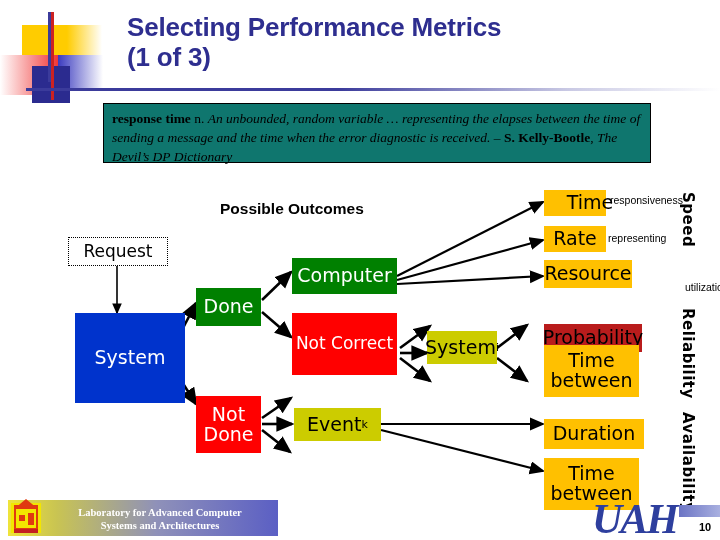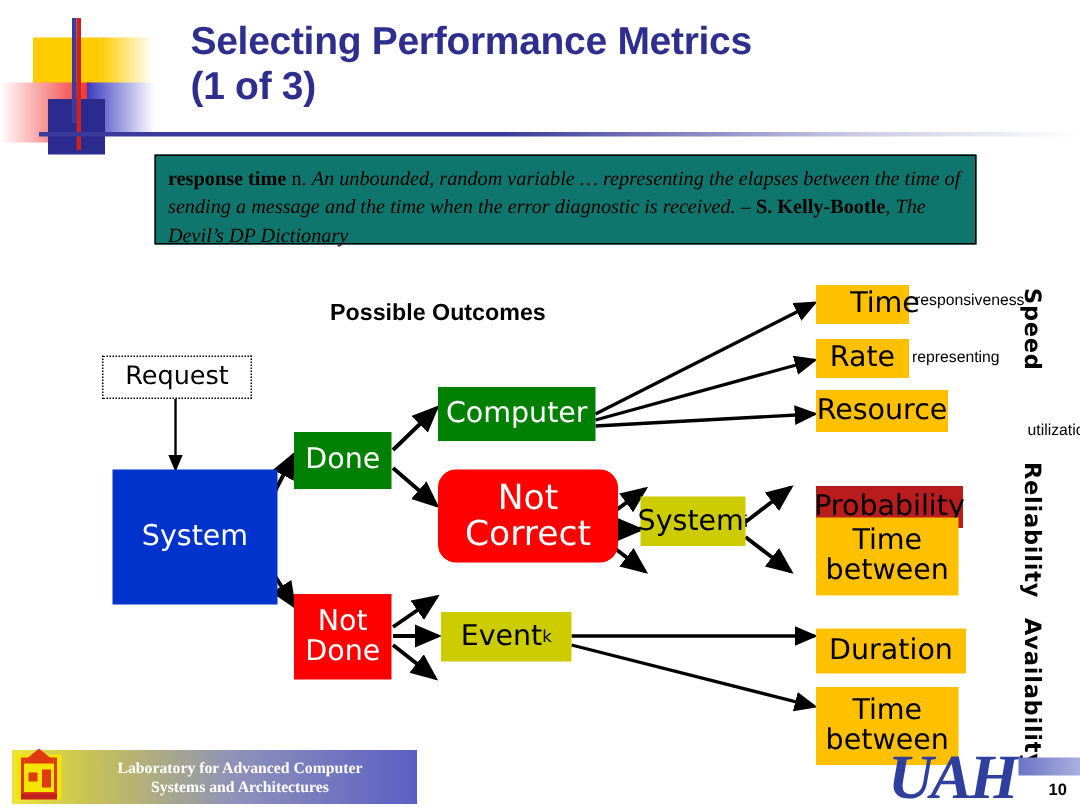--- a/index.html
+++ b/index.html
@@ -145,21 +145,21 @@
 </div>
 
 <div class="node" style="left:196px;top:396px;width:65px;height:57px;background:#ff0000;font-size:19px;">
   <span>Not Done</span>
 </div>
 
 <div class="node" style="left:292px;top:258px;width:105px;height:36px;background:#008000;font-size:19px;">
   <span>Computer</span>
 </div>
 
-<div class="node" style="left:292px;top:313px;width:120px;height:62px;background:#ff0000;font-size:23px;border-radius:12px;">
+<div class="node" style="left:292px;top:313px;width:105px;height:62px;background:#ff0000;font-size:17px;">
   <span>Not Correct</span>
 </div>
 
 <div class="node" style="left:427px;top:331px;width:70px;height:33px;background:#cccc00;color:#000;font-size:19px;">
   <span>System</span>
     <sub style="font-size:11px;">i</sub>
 </div>
 
 <div class="node" style="left:294px;top:408px;width:87px;height:33px;background:#cccc00;color:#000;font-size:19px;">
   <span>Event</span>

